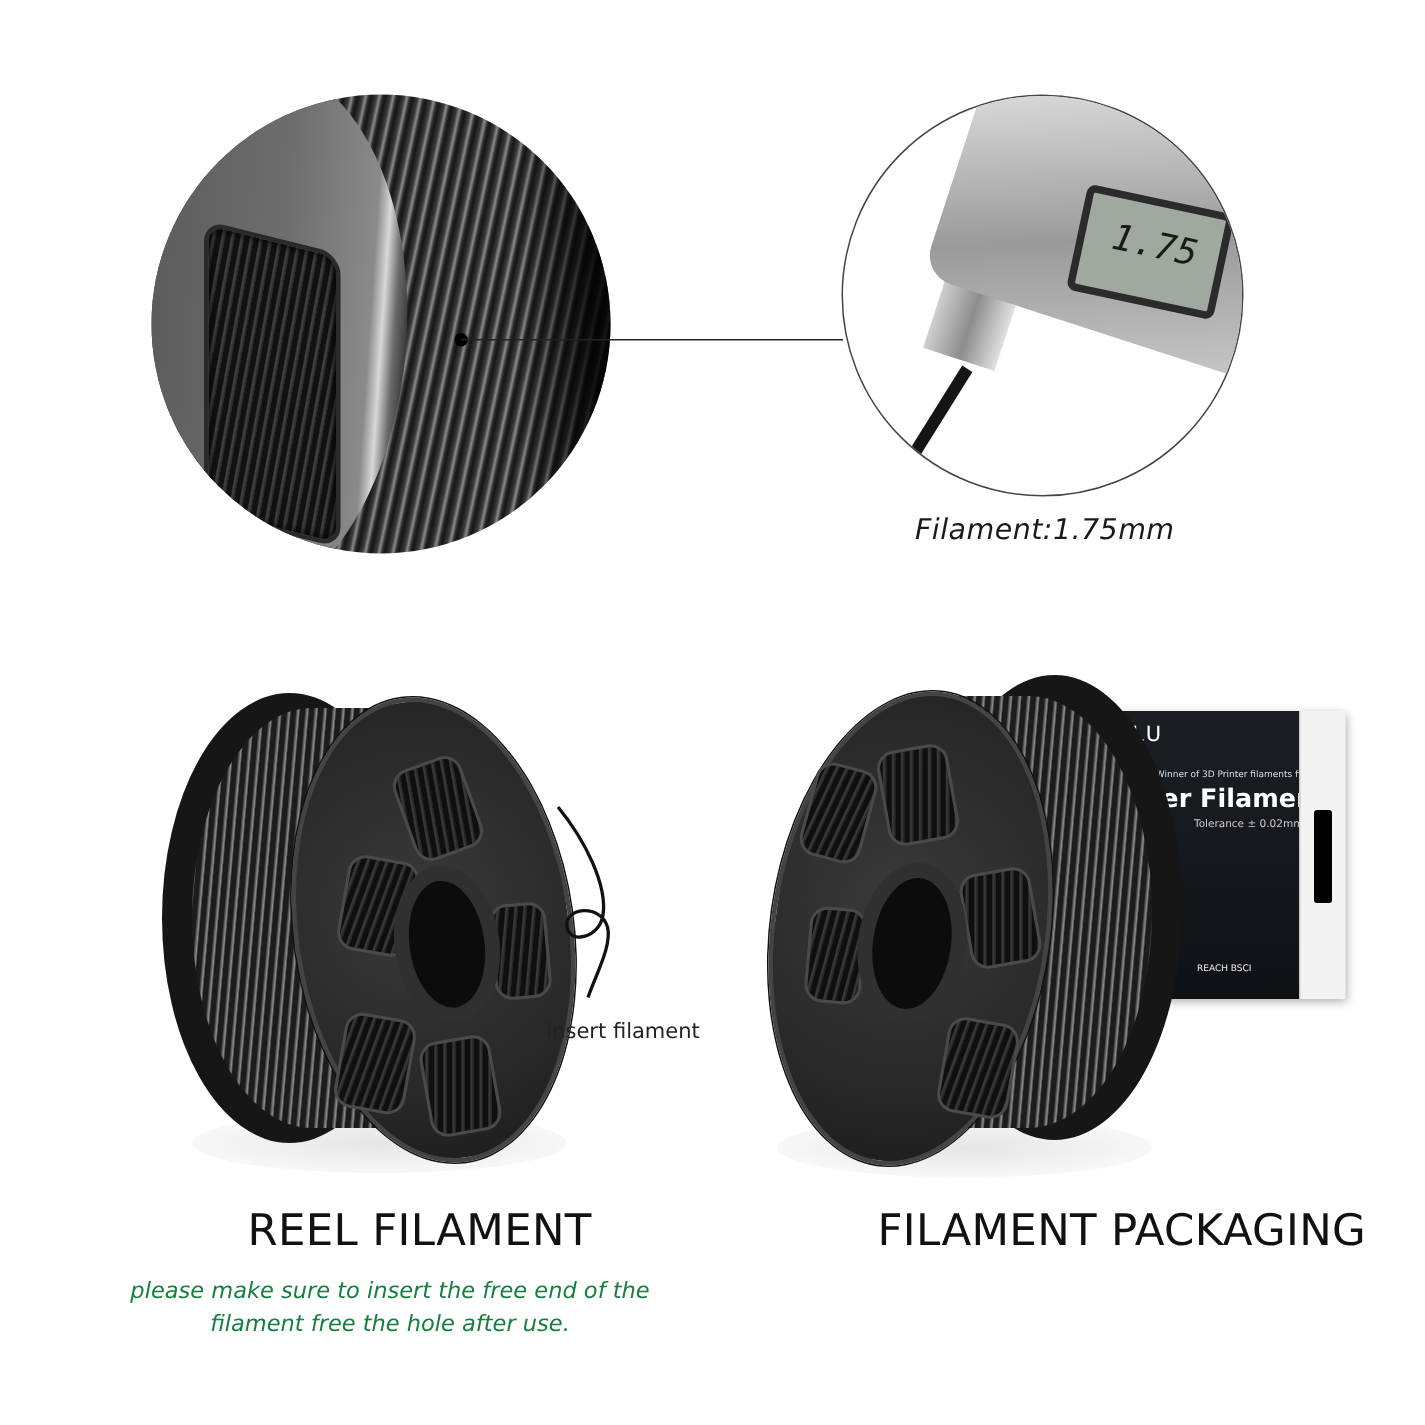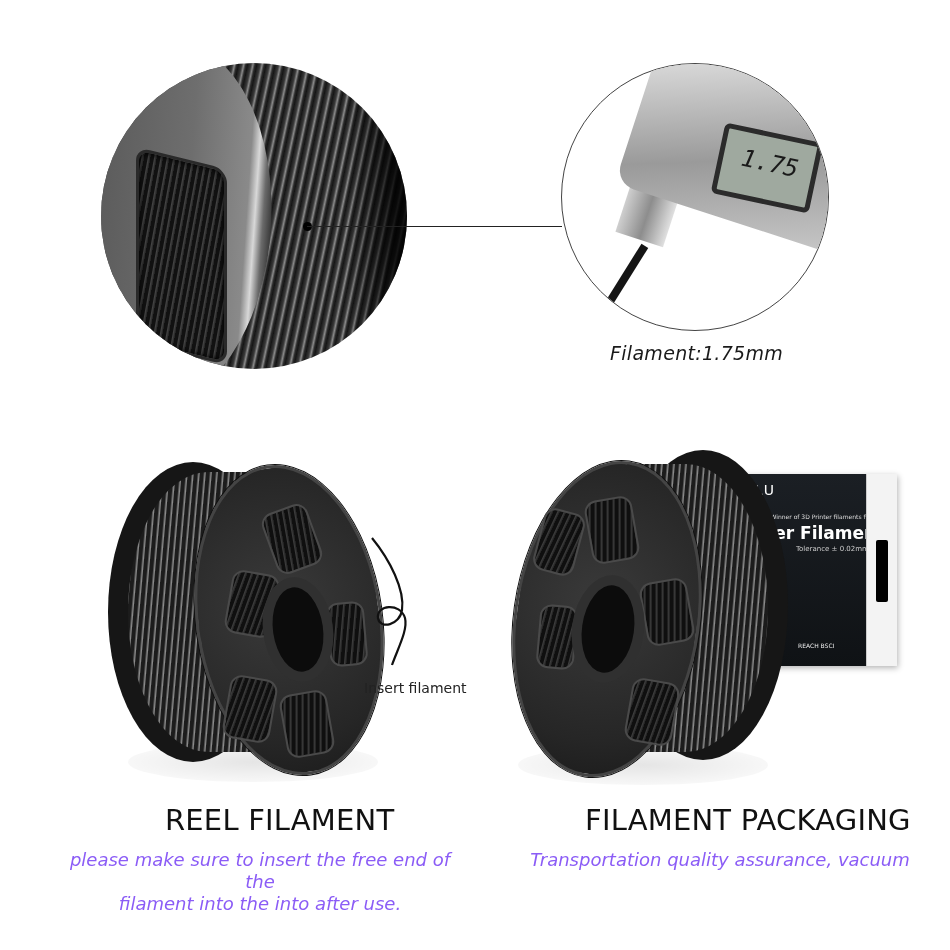--- a/index.html
+++ b/index.html
@@ -49,21 +49,21 @@
   .box { left:720px; top:474px; width:176px; height:192px; background:linear-gradient(180deg,#1b1f24,#0f1215); box-shadow: 2px 2px 6px rgba(0,0,0,0.3); }
   .box-side { left:866px; top:474px; width:30px; height:192px; background:#f3f3f3; border-left:1px solid #ccc; }
   .box-side-slot { left:876px; top:540px; width:12px; height:62px; background:#000; border-radius:2px; }
   .box .brand { position:absolute; left:10px; top:8px; color:#fff; font-size:14px; letter-spacing:2px; font-family:"DejaVu Sans", sans-serif; }
   .box .award { position:absolute; left:30px; top:39px; color:#ddd; font-size:6px; white-space:nowrap; }
   .box .title { position:absolute; left:34px; top:49px; color:#fff; font-size:17px; font-weight:bold; white-space:nowrap; font-family:"DejaVu Sans", sans-serif; }
   .box .tol { position:absolute; left:76px; top:71px; color:#ccc; font-size:7px; white-space:nowrap; }
   .box .certs { position:absolute; left:78px; top:168px; color:#eee; font-size:6px; white-space:nowrap; }
 
   .section-title { font-family:"DejaVu Sans", sans-serif; font-size:29px; color:#111; letter-spacing:0.2px; white-space:nowrap; }
-  .section-desc { font-family:"DejaVu Sans", sans-serif; font-style:italic; font-size:18px; color:#8b5cf6; text-align:center; line-height:22px; }
+  .section-desc { font-family:"DejaVu Sans", sans-serif; font-style:italic; font-size:15px; color:#15803d; text-align:center; line-height:22px; }
 </style>
 </head>
 <body>
 
 <div class="abs closeup">
   <div class="flange"></div>
   <div class="window"></div>
   <div class="shadow"></div>
 </div>
 <div class="abs pointer-dot"></div>
@@ -118,17 +118,16 @@
   <div class="slot" style="left:135px;top:130px;transform:rotate(-10deg);"></div>
   <div class="slot" style="left:120px;top:230px;transform:rotate(10deg);"></div>
   <div class="hub" style="left:64px;top:125px;width:72px;height:108px;transform:rotate(8deg);"></div>
 </div>
 
 <div class="abs section-title" style="left:165px;top:803px;">REEL FILAMENT</div>
 <div class="abs section-title" style="left:557px;top:803px;margin-left:28px;">FILAMENT PACKAGING</div>
 
 <div class="abs section-desc" style="left:60px;top:849px;width:400px;">
   <div>please make sure to insert the free end of the</div>
-  <div>filament into the into after use.</div>
+  <div>filament free the hole after use.</div>
 </div>
 <div class="abs section-desc" style="left:520px;top:849px;width:400px;">
-  <div>Transportation quality assurance, vacuum</div>
 </div>
 
 </body></html>

